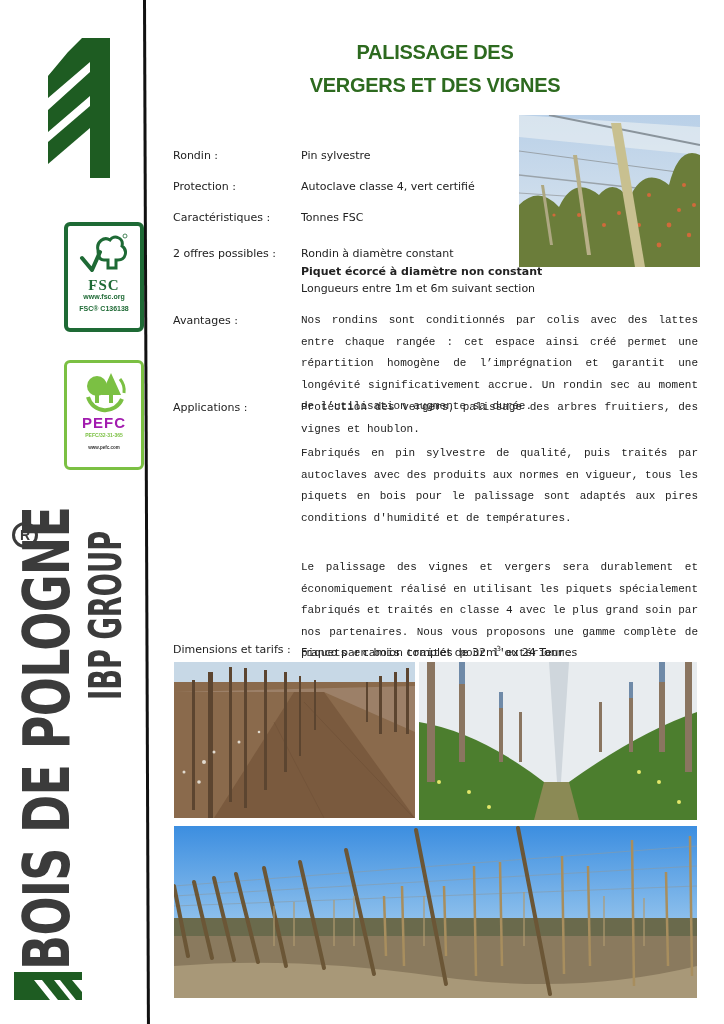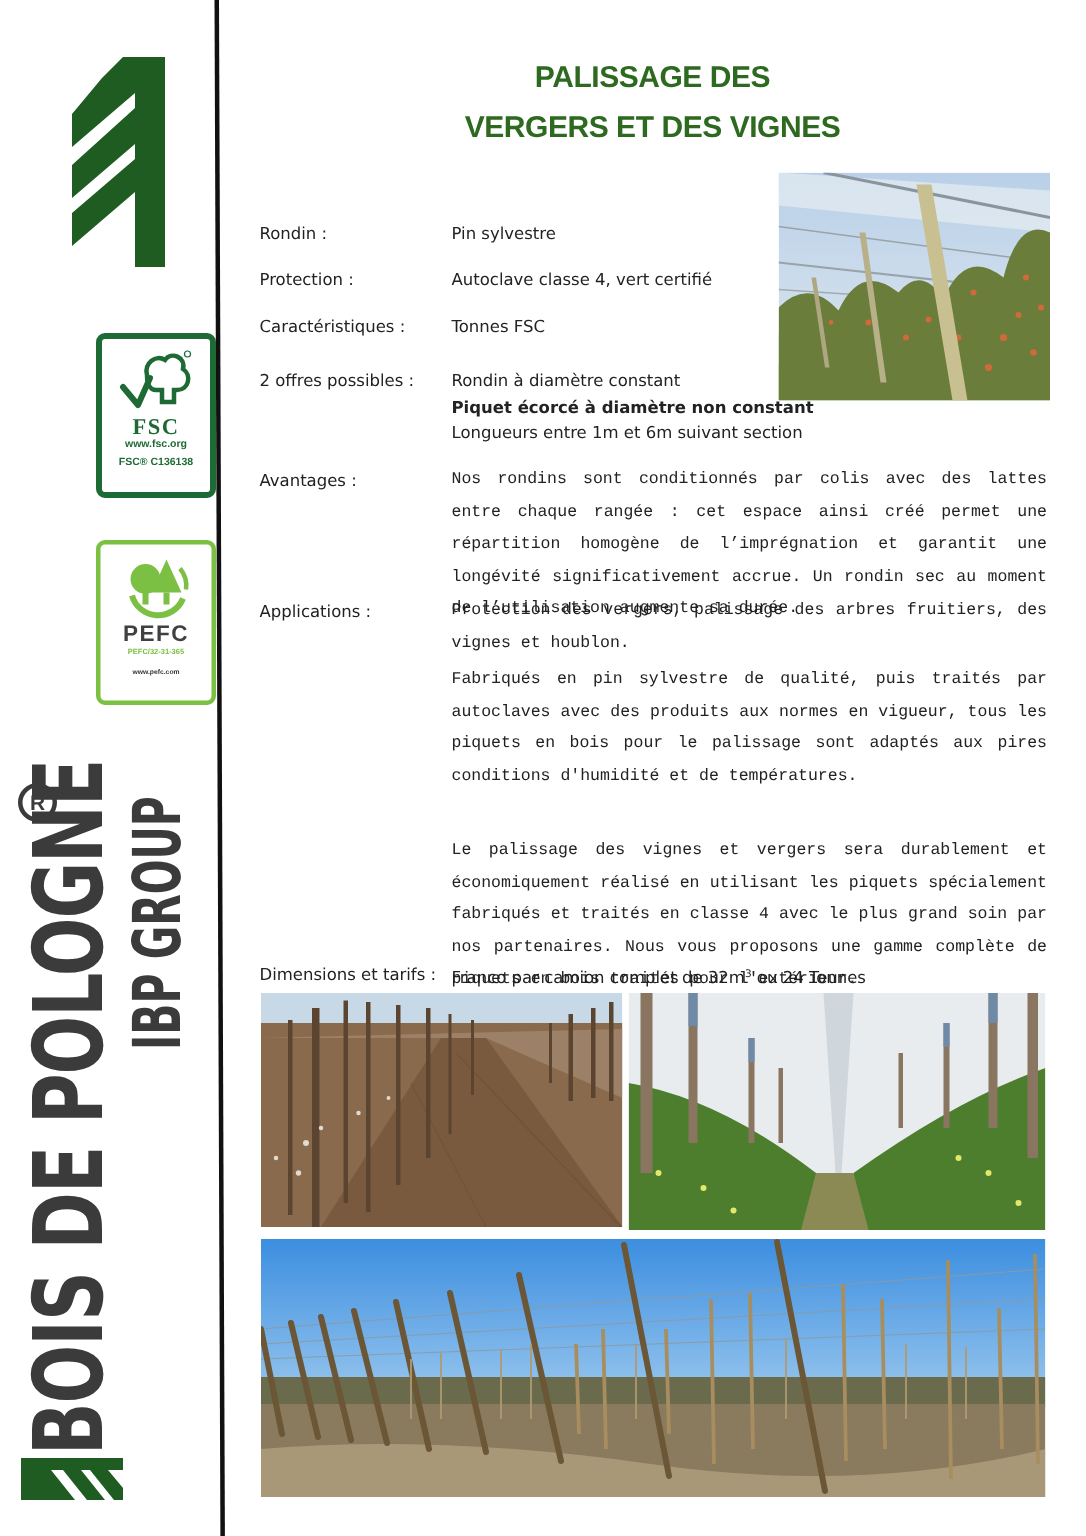--- a/index.html
+++ b/index.html
@@ -16,21 +16,21 @@
   .cert {
     position: absolute; left: 20px; width: 80px; border-radius: 6px;
     display: flex; flex-direction: column; align-items: center; background: #fff; margin-left: 44px;
   }
   .cert.fsc { top: 222px; height: 110px; border: 4px solid #1e6a35; }
   .cert.pefc { top: 360px; height: 110px; border: 3px solid #7bc043; }
   .cert svg { margin-top: 6px; }
   .fsc-name { font-family: "Liberation Serif", serif; font-weight: bold; color: #1e6a35; font-size: 15px; line-height: 14px; letter-spacing: 1px; }
   .fsc-url { color: #1e6a35; font-size: 7px; font-weight: bold; line-height: 9px; }
   .fsc-code { color: #1e6a35; font-size: 7px; font-weight: bold; margin-top: 4px; }
-  .pefc-name { color: #404040; font-weight: bold; font-size: 15px; line-height: 15px; letter-spacing: 1px; }
+  .pefc-name { color: #a21caf; font-weight: bold; font-size: 15px; line-height: 15px; letter-spacing: 1px; }
   .pefc-code { color: #7bc043; font-size: 5px; font-weight: bold; margin-top: 2px; }
   .pefc-url { color: #333; font-size: 4.5px; font-weight: bold; margin-top: 7px; }
 
   .brand-vertical {
     position: absolute; left: 4px; top: 1000px; width: 470px; height: 140px;
     transform: rotate(-90deg); transform-origin: top left;
   }
   .brand-main {
     position: absolute; left: 30px; top: 0; font-family: "DejaVu Sans", sans-serif;
     font-weight: bold; font-size: 64px; line-height: 86px; color: #3b3b3b;

